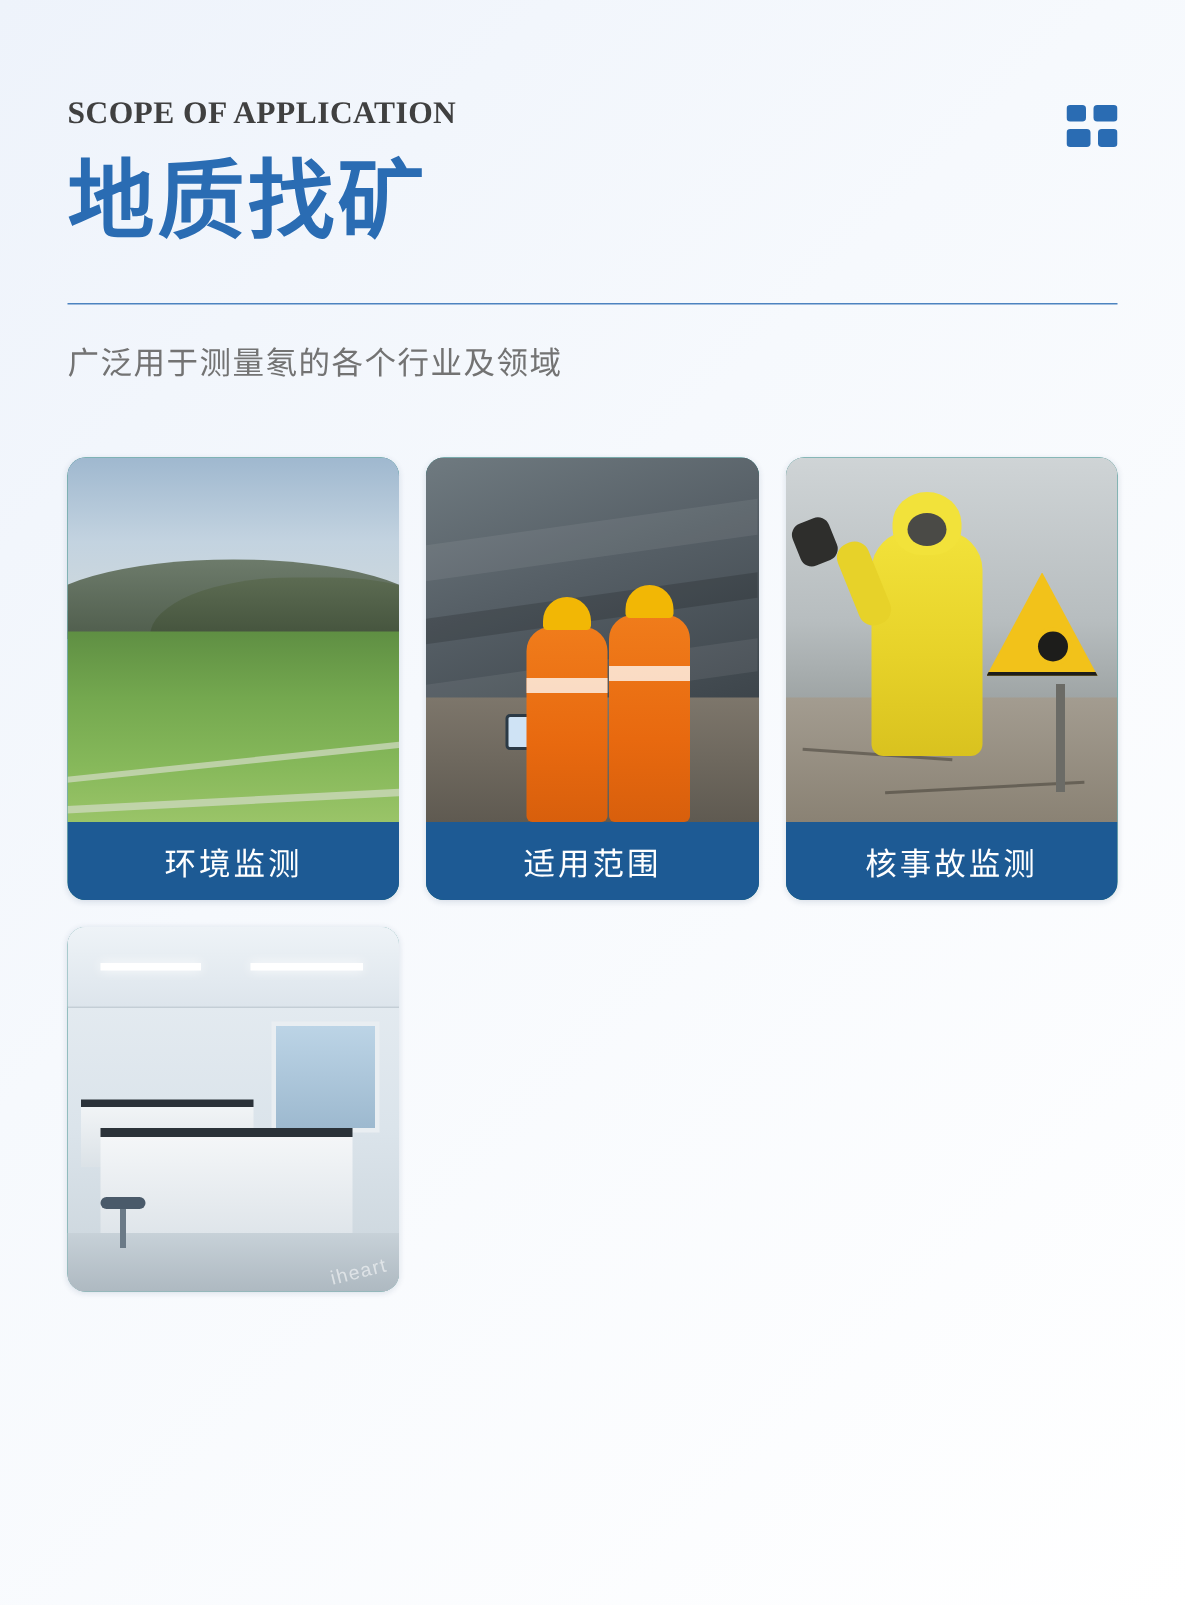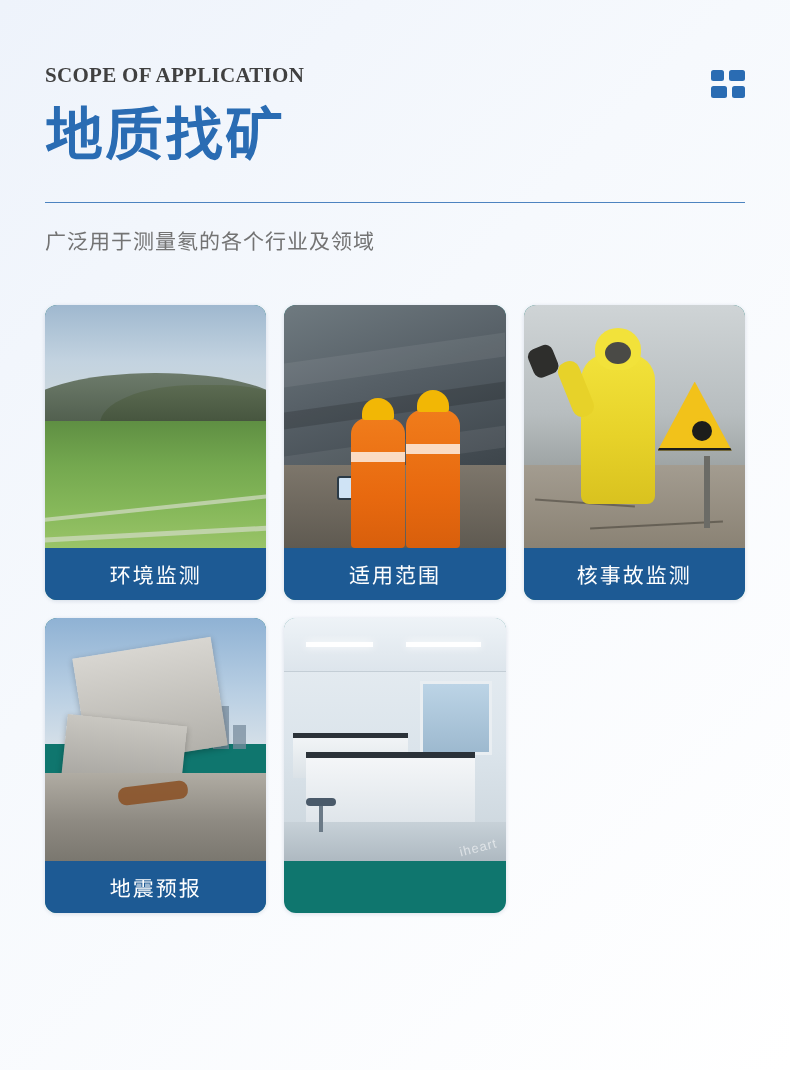--- a/index.html
+++ b/index.html
@@ -402,39 +402,20 @@
           </div>
           <div class="sign-post"></div>
           <div class="sign"></div>
           <div class="trefoil"></div>
         </div>
       </div>
       <div class="card-caption">核事故监测</div>
     </div>
 
 
-    <div class="card">
-      <div class="card-img">
-        <div class="scene sc-eq">
-          <div class="sky"></div>
-          <div class="city">
-            <span style="left:4%;  width:12%; height:55%"></span>
-            <span style="left:20%; width:14%; height:80%"></span>
-            <span style="left:38%; width:10%; height:46%"></span>
-            <span style="left:52%; width:16%; height:68%"></span>
-            <span style="left:72%; width:12%; height:38%"></span>
-          </div>
-          <div class="slab s1"></div>
-          <div class="slab s2"></div>
-          <div class="debris"></div>
-          <div class="rust"></div>
-        </div>
-      </div>
-      <div class="card-caption">地震预报</div>
-    </div>
 
     <div class="card">
       <div class="card-img">
         <div class="scene sc-lab">
           <div class="bg"></div>
           <div class="ceiling"></div>
           <div class="lamp a"></div>
           <div class="lamp b"></div>
           <div class="window"></div>
           <div class="bench2"></div>

